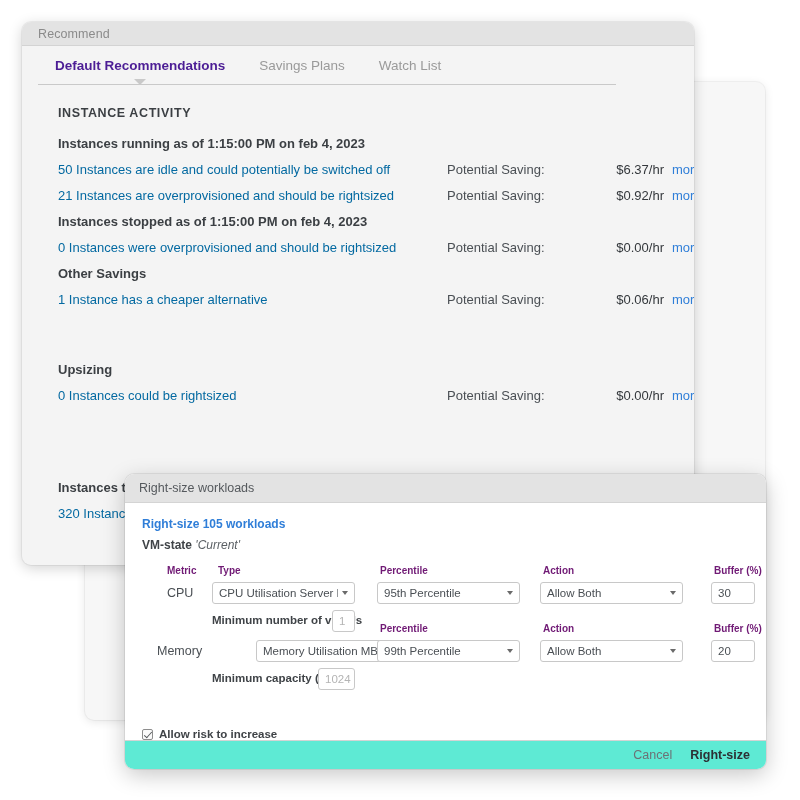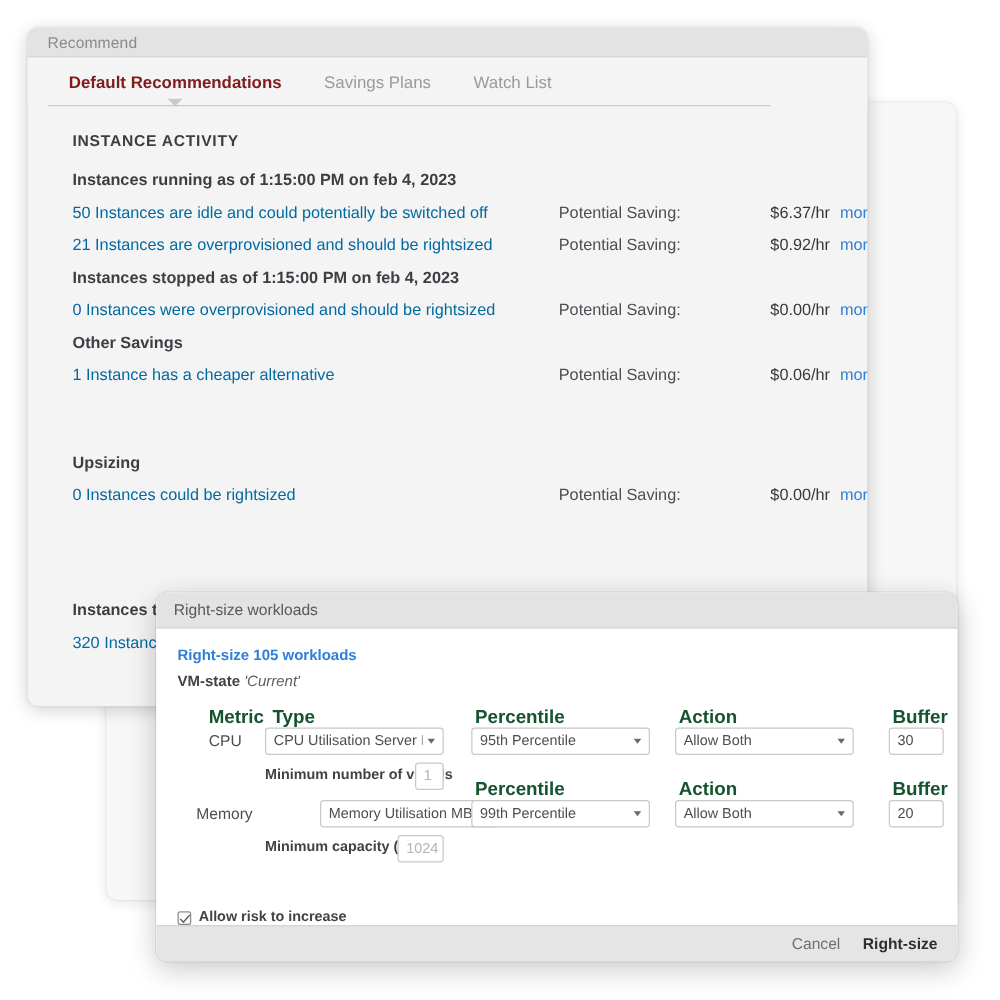--- a/index.html
+++ b/index.html
@@ -53,21 +53,21 @@
     background: #f4f4f4;
   }
   .tabs { display: flex; align-items: flex-end; gap: 0; }
   .tab {
     font-size: 13.5px;
     color: #9a9a9a;
     padding: 0 17px 9px 17px;
     cursor: pointer;
     white-space: nowrap;
   }
-  .tab.active { color: #7f1d1d; font-weight: bold; }
+  .tab.active { color: #4c1d95; font-weight: bold; }
   .tab-underline {
     position: absolute;
     left: 16px; top: 38px;
     width: 578px; height: 1px;
     background: #c9c9c9;
   }
   .tab-caret {
     position: absolute;
     left: 112px; top: 33px;
     width: 0; height: 0;
@@ -152,23 +152,23 @@
     cursor: pointer;
     margin-bottom: 7px;
   }
   .vmstate { font-size: 12px; color: #3f4347; margin-bottom: 13px; }
   .vmstate b { font-weight: bold; }
   .vmstate span.v { color: #5a5f64; font-style: italic; }
 
   .form-grid { position: relative; }
   .col-hdr {
     position: absolute;
-    font-size: 15px;
+    font-size: 10px;
     font-weight: bold;
-    color: #14532d;
+    color: #701a75;
   }
   .row-lbl {
     position: absolute;
     font-size: 12.5px;
     color: #4a4f54;
   }
   .sel {
     position: absolute;
     height: 22px;
     background: #fff;
@@ -229,21 +229,21 @@
     border: solid #56595c;
     border-width: 0 1.6px 1.6px 0;
     transform: rotate(42deg);
   }
   .chk-lbl { font-size: 11.5px; font-weight: bold; color: #3f4347; }
 
   .dlg-footer {
     position: absolute;
     left: 0; bottom: 0;
     width: 100%; height: 29px;
-    background: #e5e5e5;
+    background: #5eead4;
     border-top: 1px solid #d4d4d4;
     display: flex; align-items: center; justify-content: flex-end;
     padding-right: 16px; gap: 18px;
   }
   .btn-cancel { font-size: 12.5px; color: #6c7175; cursor: pointer; }
   .btn-primary { font-size: 12.5px; font-weight: bold; color: #2c3034; cursor: pointer; }
 </style>
 </head>
 <body>
 

